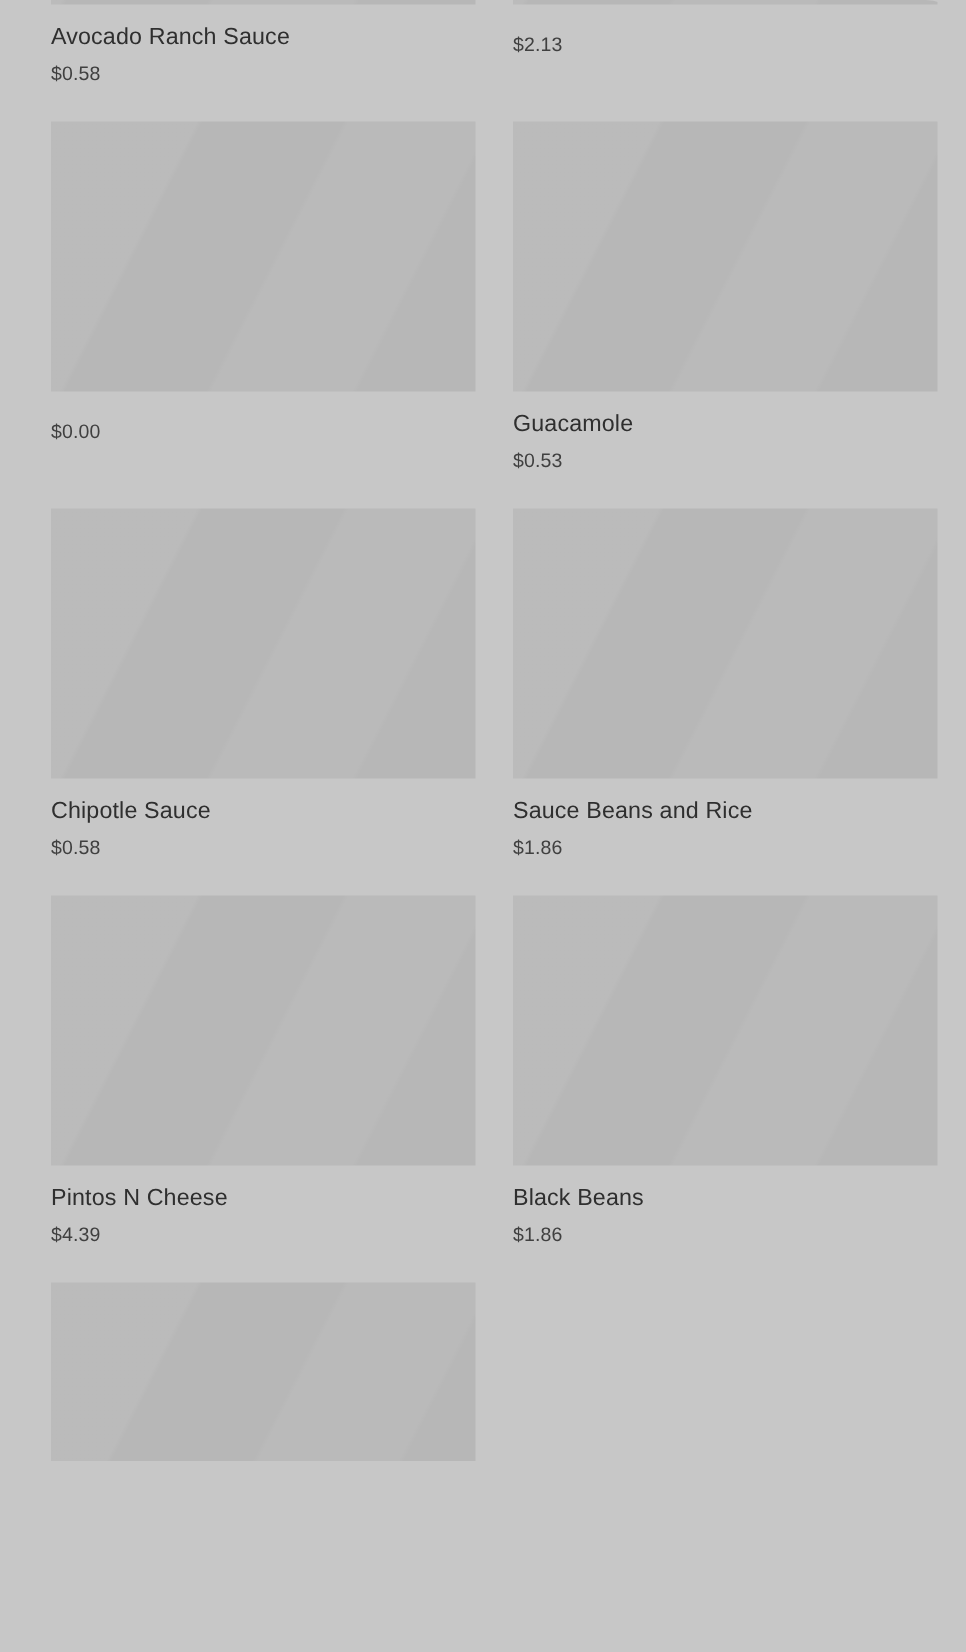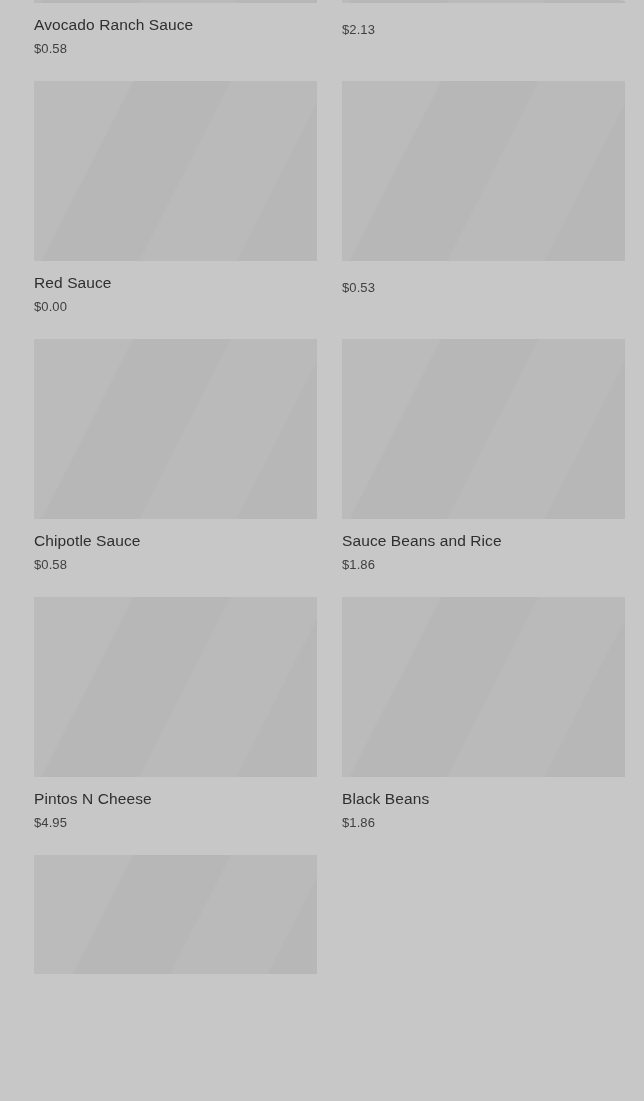--- a/index.html
+++ b/index.html
@@ -95,27 +95,27 @@
       </div>
       <div class="card">
         <div class="card-media"></div>
         <div class="card-body">
           <div class="card-price">$2.13</div>
         </div>
       </div>
       <div class="card">
         <div class="card-media"></div>
         <div class="card-body">
-          <div class="card-title">Red Sauce</div>
           <div class="card-price">$0.00</div>
         </div>
       </div>
       <div class="card">
         <div class="card-media"></div>
         <div class="card-body">
+          <div class="card-title">Guacamole</div>
           <div class="card-price">$0.53</div>
         </div>
       </div>
       <div class="card">
         <div class="card-media"></div>
         <div class="card-body">
           <div class="card-title">Chipotle Sauce</div>
           <div class="card-price">$0.58</div>
         </div>
       </div>
@@ -123,21 +123,21 @@
         <div class="card-media"></div>
         <div class="card-body">
           <div class="card-title">Sauce Beans and Rice</div>
           <div class="card-price">$1.86</div>
         </div>
       </div>
       <div class="card">
         <div class="card-media"></div>
         <div class="card-body">
           <div class="card-title">Pintos N Cheese</div>
-          <div class="card-price">$4.95</div>
+          <div class="card-price">$4.39</div>
         </div>
       </div>
       <div class="card">
         <div class="card-media"></div>
         <div class="card-body">
           <div class="card-title">Black Beans</div>
           <div class="card-price">$1.86</div>
         </div>
       </div>
       <div class="card">

